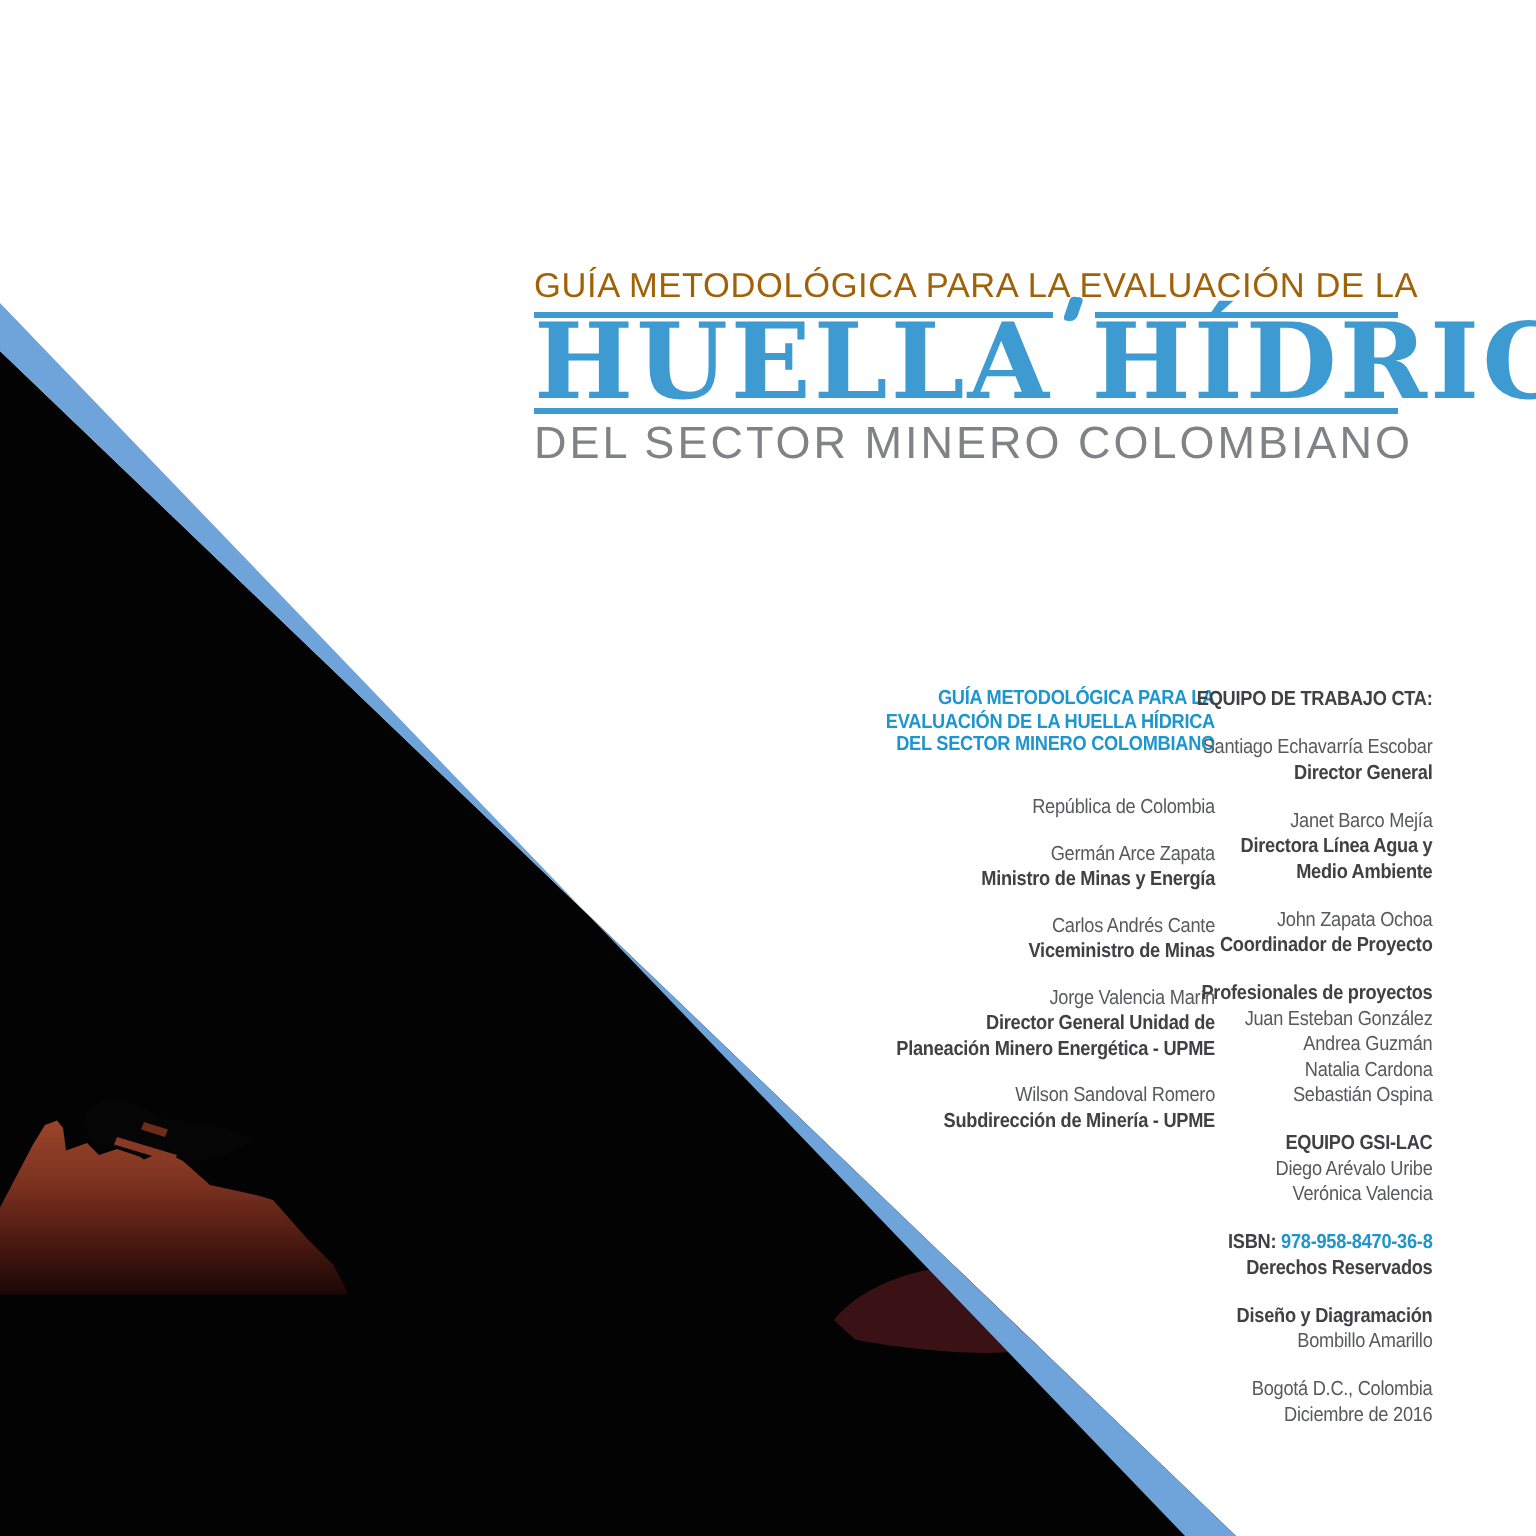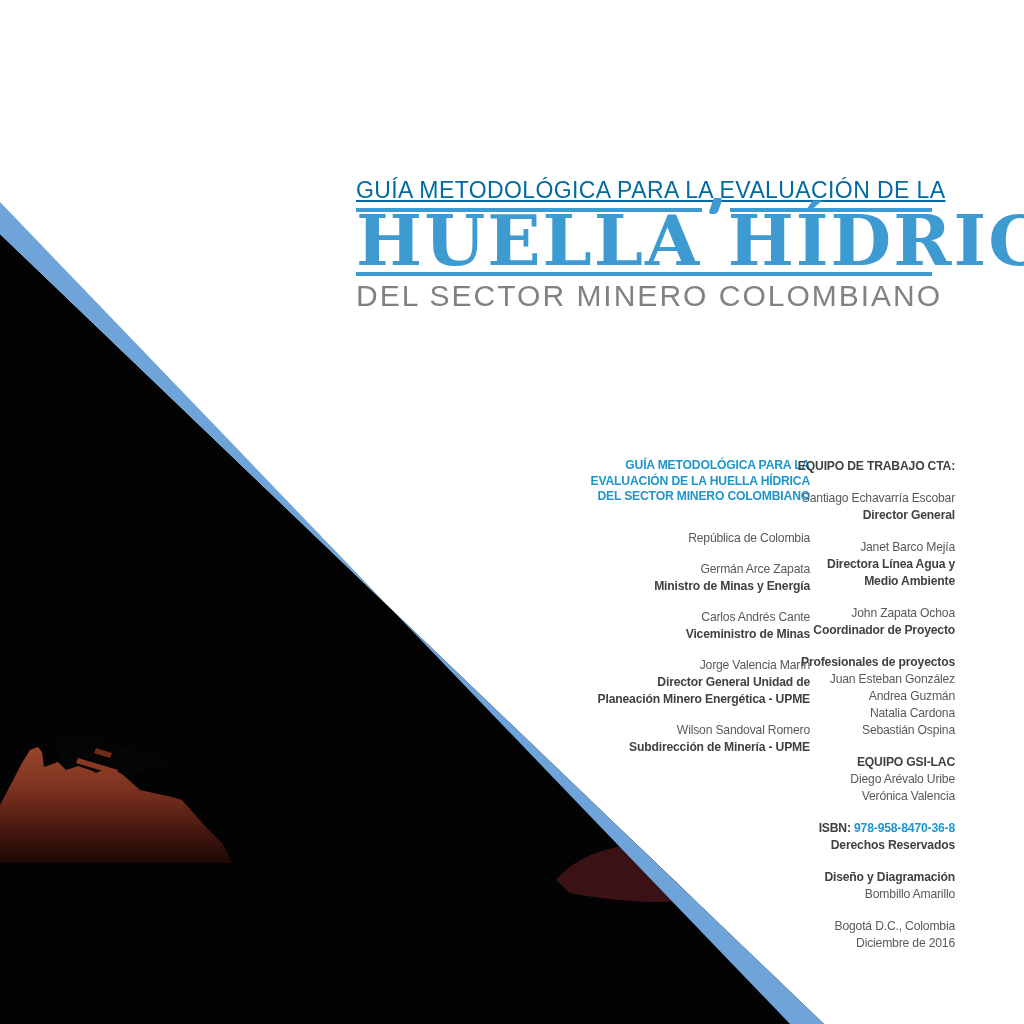--- a/index.html
+++ b/index.html
@@ -5,23 +5,22 @@
   html,body{margin:0;padding:0;background:#ffffff;}
   .page{
     position:relative;width:1024px;height:1024px;background:#ffffff;overflow:hidden;
     font-family:"Liberation Sans",sans-serif;
   }
   .photo-svg{position:absolute;left:0;top:0;width:1024px;height:1024px;}
 
   
   .title-block{position:absolute;left:356px;top:176px;width:576px;text-align:center;}
   .kicker{
-    font-size:23px;line-height:28px;color:#0369a1;letter-spacing:.4px;
+    font-size:23px;line-height:28px;color:#a16207;letter-spacing:.4px;
     white-space:nowrap;
-    text-decoration:underline;
   }
   .rule{position:relative;height:4px;background:#3D9BD1;}
   .rule-top{margin-top:4px;}
   .rule-bottom{margin-top:2px;}
   .accent-gap{position:absolute;left:346px;top:-4px;width:28px;height:12px;background:#ffffff;display:block;}
   .accent-drop{
     position:absolute;left:9px;top:-6px;width:9px;height:16px;background:#3D9BD1;
     transform:skewX(-16deg) rotate(3deg);border-radius:2px 3px 4px 3px;display:block;
   }
   .main-title{

